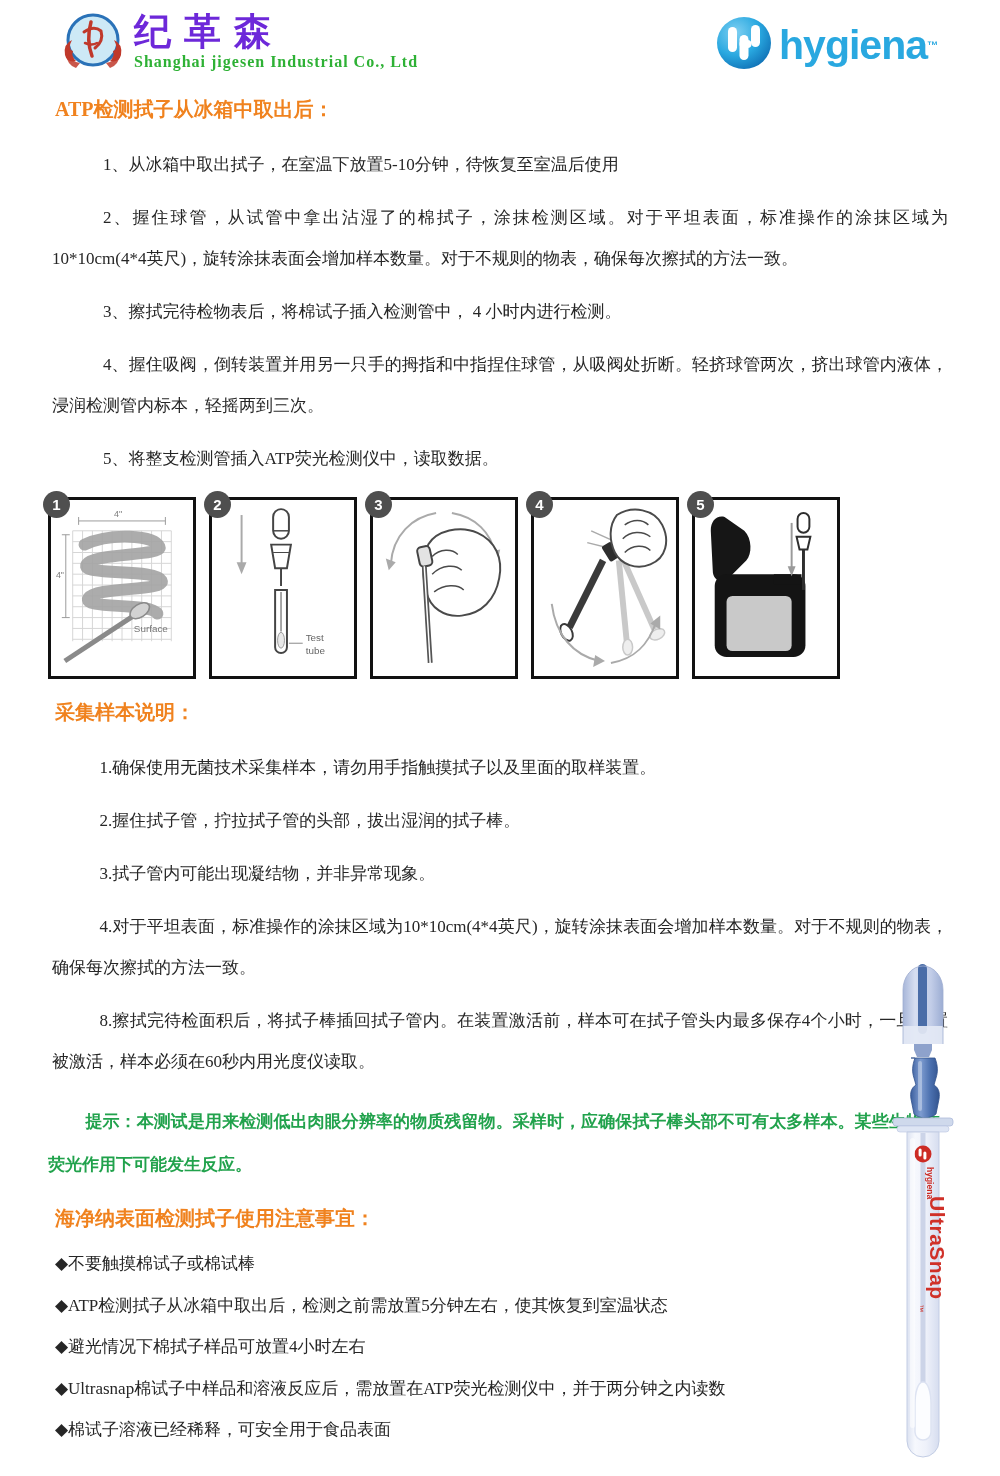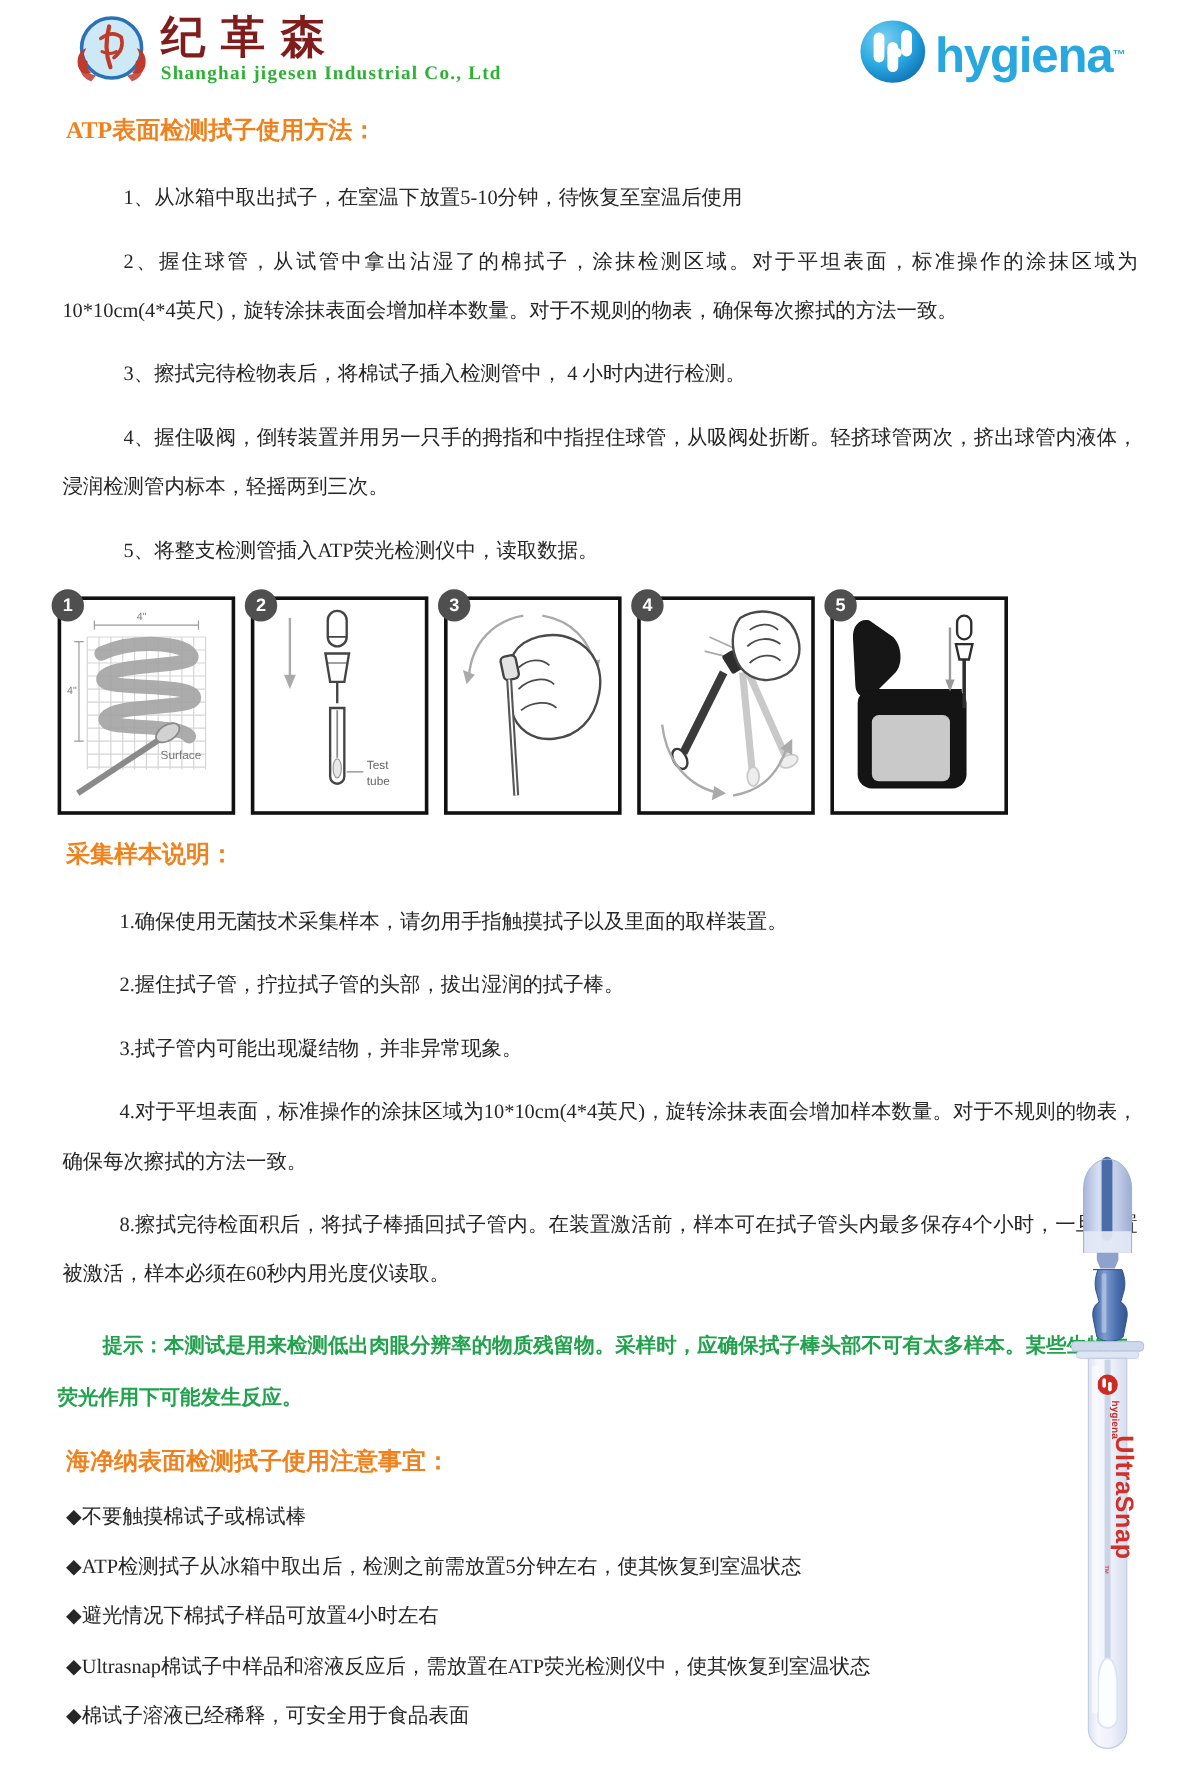--- a/index.html
+++ b/index.html
@@ -8,21 +8,21 @@
     width:1000px;height:1476px;
     background:#fff;
     overflow:hidden;
     font-family:"Liberation Serif","DejaVu Serif",serif;
     color:#262626;
   }
   
   .header{display:flex;justify-content:space-between;align-items:flex-start;padding:10px 62px 0 58px;height:72px;}
   .company{display:flex;align-items:flex-start;}
   .company-names{display:flex;flex-direction:column;margin-left:6px;margin-top:2px;}
-  .company-cn{font-size:37px;font-weight:bold;color:#7f1d1d;letter-spacing:13px;line-height:40px;white-space:nowrap;}
+  .company-cn{font-size:37px;font-weight:bold;color:#6d28d9;letter-spacing:13px;line-height:40px;white-space:nowrap;}
   .company-en{font-size:16px;font-weight:bold;color:#2eb135;letter-spacing:1px;margin-top:1px;white-space:nowrap;}
   .brand{display:flex;align-items:center;margin-top:4px;}
   .brand-text{font-family:"Liberation Sans","DejaVu Sans",sans-serif;font-weight:bold;color:#29a8e0;font-size:41px;letter-spacing:-1px;line-height:46px;margin-left:6px;}
   .brand-tm{font-family:"Liberation Sans",sans-serif;color:#29a8e0;font-size:11px;vertical-align:super;font-weight:bold;}
   
   .sec-heading{color:#f0821e;font-size:20px;font-weight:bold;margin:14px 0 4px 55px;line-height:26px;}
   
   .paras{padding:6px 40px 0 40px;}
   .paras p{margin:12px;font-size:17px;line-height:41px;text-indent:3em;text-align:justify;color:#262626;}
   .paras.sec2 p{text-indent:2.8em;}
@@ -86,21 +86,21 @@
           <rect x="24.5" y="21" width="9" height="25" rx="4.5" fill="#fff"></rect>
           <rect x="36" y="11" width="9" height="22" rx="4.5" fill="#fff"></rect>
           <rect x="24.5" y="26" width="12" height="8" rx="4" fill="#fff"></rect>
         </svg>
       </span>
       <span class="brand-text">hygiena</span>
         <span class="brand-tm">™</span>
     </div>
   </div>
 
-  <div class="sec-heading">ATP表面检测拭子使用方法：</div>
+  <div class="sec-heading">ATP检测拭子从冰箱中取出后：</div>
   <div class="paras">
     <p>1、从冰箱中取出拭子，在室温下放置5-10分钟，待恢复至室温后使用</p>
     <p>2、握住球管，从试管中拿出沾湿了的棉拭子，涂抹检测区域。对于平坦表面，标准操作的涂抹区域为10*10cm(4*4英尺)，旋转涂抹表面会增加样本数量。对于不规则的物表，确保每次擦拭的方法一致。</p>
     <p>3、擦拭完待检物表后，将棉试子插入检测管中， 4 小时内进行检测。</p>
     <p>4、握住吸阀，倒转装置并用另一只手的拇指和中指捏住球管，从吸阀处折断。轻挤球管两次，挤出球管内液体，浸润检测管内标本，轻摇两到三次。</p>
     <p>5、将整支检测管插入ATP荧光检测仪中，读取数据。</p>
   </div>
 
   <div class="fig-row">
 
@@ -207,21 +207,21 @@
 
   <div class="tip">
     <p>提示：本测试是用来检测低出肉眼分辨率的物质残留物。采样时，应确保拭子棒头部不可有太多样本。某些生物在荧光作用下可能发生反应。</p>
   </div>
 
   <div class="sec-heading" style="margin-top:19px">海净纳表面检测拭子使用注意事宜：</div>
   <div class="bullets">
     <p><span class="bchar">◆</span><span>不要触摸棉试子或棉试棒</span></p>
     <p><span class="bchar">◆</span><span>ATP检测拭子从冰箱中取出后，检测之前需放置5分钟左右，使其恢复到室温状态</span></p>
     <p><span class="bchar">◆</span><span>避光情况下棉拭子样品可放置4小时左右</span></p>
-    <p><span class="bchar">◆</span><span>Ultrasnap棉试子中样品和溶液反应后，需放置在ATP荧光检测仪中，使其恢复到室温状态</span></p>
+    <p><span class="bchar">◆</span><span>Ultrasnap棉试子中样品和溶液反应后，需放置在ATP荧光检测仪中，并于两分钟之内读数</span></p>
     <p><span class="bchar">◆</span><span>棉试子溶液已经稀释，可安全用于食品表面</span></p>
   </div>
 
   <div class="product">
     <svg viewBox="0 0 66 528">
       <defs>
         <linearGradient id="pgTube" x1="0" y1="0" x2="1" y2="0">
           <stop offset="0" stop-color="#dce2f1"></stop>
             <stop offset="0.25" stop-color="#f6f8fd"></stop>
           <stop offset="0.6" stop-color="#eef1fa"></stop>

